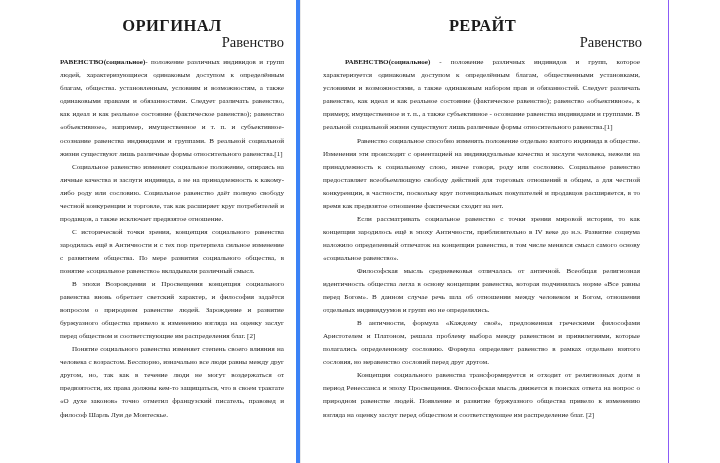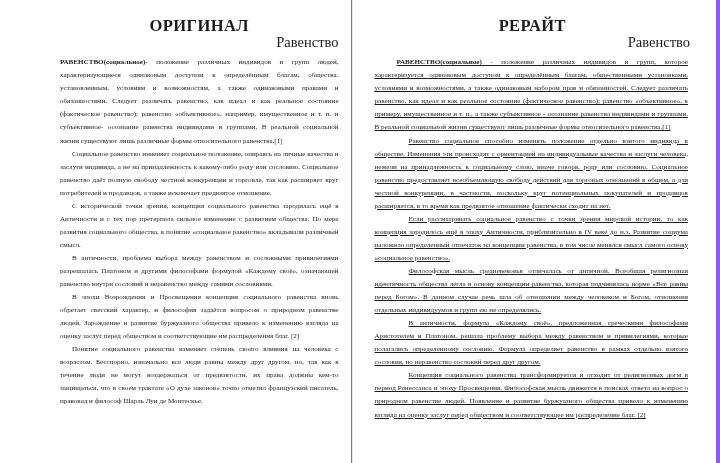--- a/index.html
+++ b/index.html
@@ -22,34 +22,34 @@
     align-items: flex-start;
   }
   .page {
     box-sizing: border-box;
     height: 463px;
     background: #ffffff;
     position: relative;
     overflow: hidden;
   }
   .page-left {
-    width: 352px;
+    width: 300px;
     padding: 9px 12px 0 60px;
-    border-right: 1px solid #3b82f6;
+    border-right: 4px solid #3b82f6;
   }
   .page-gap {
     width: 6px;
     height: 463px;
     background: #ffffff;
     border-left: 1px solid #e9e9e9;
   }
   .page-right {
     width: 362px;
     padding: 9px 26px 0 16px;
-    border-right: 4px solid #8b5cf6;
+    border-right: 1px solid #8b5cf6;
   }
   .doc-title {
     text-align: center;
     font-weight: bold;
     font-size: 16.5px;
     letter-spacing: 0.4px;
     line-height: 1.05;
     margin: 8px 0 1px 0;
   }
   .doc-subtitle {
@@ -78,36 +78,34 @@
     text-indent: 34px;
   }
   .page-right .body-text p.lead {
     text-indent: 22px;
   }
   .body-text p.lead b {
     font-weight: bold;
   }
   .page-right .body-text {
     padding-right: 2px;
-    text-decoration: underline;
   }
 </style>
 </head>
 <body>
 
 <div class="spread">
 
   <div class="page page-left">
     <h1 class="doc-title">ОРИГИНАЛ</h1>
     <h2 class="doc-subtitle">Равенство</h2>
     <div class="body-text">
       <p class="lead"><b>РАВЕНСТВО(социальное)-</b><span> положение различных индивидов и групп людей, характеризующиеся одинаковым доступом к определённым благам, общества. установленным, условиям и возможностям, а также одинаковыми правами и обязанностями. Следует различать равенство, как идеал и как реальное состояние (фактическое равенство); равенство «объективное», например, имущественное и т. п. и субъективное- осознание равенства индивидами и группами. В реальной социальной жизни существуют лишь различные формы относительного равенства.[1]</span></p>
       <p>Социальное равенство изменяет социальное положение, опираясь на личные качества и заслуги индивида, а не на принадлежность к какому-либо роду или сословию. Социальное равенство даёт полную свободу честной конкуренции и торговле, так как расширяет круг потребителей и продавцов, а также исключает предвзятое отношение.</p>
       <p>С исторической точки зрения, концепция социального равенства зародилась ещё в Античности и с тех пор претерпела сильное изменение с развитием общества. По мере развития социального общества, в понятие «социальное равенство» вкладывали различный смысл.</p>
-      <p>В античности, проблема выбора между равенством и сословными привилегиями разрешалась Платоном и другими философами формулой «Каждому своё», означающей равенство внутри сословий и неравенство между самими сословиями.</p>
       <p>В эпохи Возрождения и Просвещения концепция социального равенства вновь обретает светский характер, и философия задаётся вопросом о природном равенстве людей. Зарождение и развитие буржуазного общества привело к изменению взгляда на оценку заслуг перед обществом и соответствующие им распределения благ. [2]</p>
       <p>Понятие социального равенства изменяет степень своего влияния на человека с возрастом. Бесспорно, изначально все люди равны между друг другом, но, так как в течение люди не могут воздержаться от предвзятости, их права должны кем-то защищаться, что в своем трактате «О духе законов» точно отметил французский писатель, правовед и философ Шарль Луи де Монтескье.</p>
     </div>
   </div>
 
   <div class="page-gap"></div>
 
   <div class="page page-right">
     <h1 class="doc-title">РЕРАЙТ</h1>
     <h2 class="doc-subtitle">Равенство</h2>

